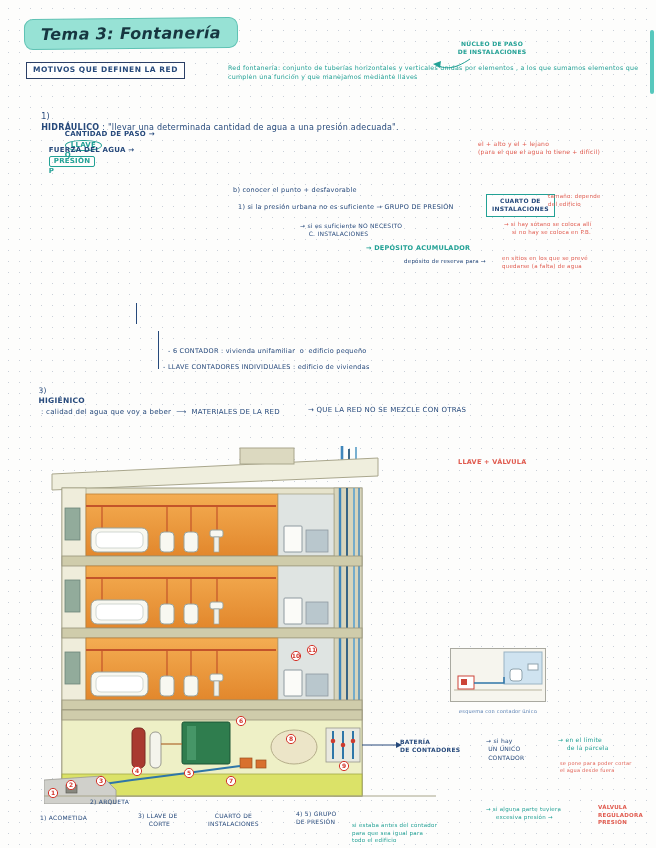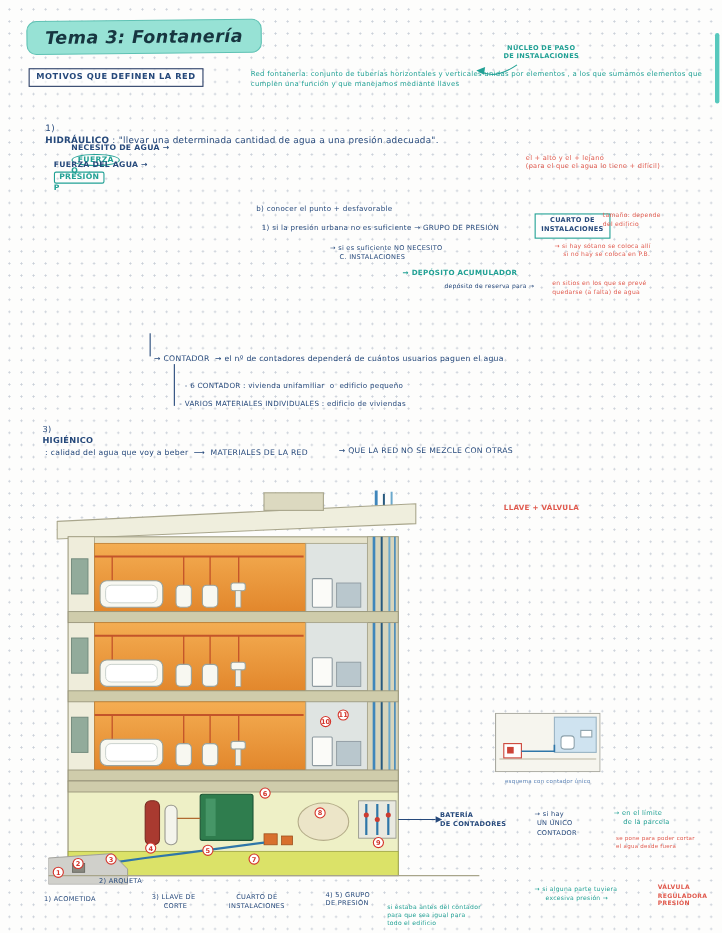--- a/index.html
+++ b/index.html
@@ -55,22 +55,22 @@
   <div class="note motivos-box" style="left:26px;top:62px">MOTIVOS QUE DEFINEN LA RED</div>
 
   <div class="note teal s63" style="left:228px;top:64px;width:412px">Red fontanería: conjunto de tuberías horizontales y verticales unidas por elementos , a los que sumamos elementos que cumplen una función y que manejamos mediante llaves</div>
 
   <div class="note navy s8" style="left:30px;top:100px">
     <span>1)</span>
     <span class="uline">HIDRÁULICO</span><span> : "llevar una determinada cantidad de agua a una presión adecuada".</span>
   </div>
 
   <div class="note navy s7 bold" style="left:54px;top:120px">
-    <span>NECESITO DE AGUA →</span>
-    <span class="oval">FUERZA</span>
+    <span>CANTIDAD DE PASO →</span>
+    <span class="oval">LLAVE</span>
     <span class="teal">Q</span>
   </div>
 
   <div class="note navy s7 bold" style="left:38px;top:136px">
     <span>FUERZA DEL AGUA →</span>
     <span class="tbox">PRESIÓN</span>
     <span class="teal">P</span>
   </div>
 
   <div class="note red s6" style="left:478px;top:140px;width:150px">el + alto y el + lejano
@@ -88,24 +88,23 @@
     C. INSTALACIONES</div>
   <div class="note red s55" style="left:504px;top:221px;width:130px">→ si hay sótano se coloca allí
     si no hay se coloca en P.B.</div>
 
   <div class="note teal s65 bold" style="left:366px;top:244px">→ DEPÓSITO ACUMULADOR</div>
   <div class="note navy s55" style="left:404px;top:258px">depósito de reserva para →</div>
   <div class="note red s55" style="left:502px;top:255px;width:140px">en sitios en los que se prevé
 quedarse (a falta) de agua</div>
 
   <div class="connector" style="left:136px;top:303px;height:21px"></div>
-  <div class="note navy s7" style="left:140px;top:322px">→ CONTADOR  → el nº de contadores dependerá de cuántos usuarios paguen el agua</div>
   <div class="connector" style="left:158px;top:331px;height:38px"></div>
   <div class="note navy s65" style="left:168px;top:347px">- 6 CONTADOR : vivienda unifamiliar  o  edificio pequeño</div>
-  <div class="note navy s65" style="left:163px;top:363px">- VARIOS MATERIALES INDIVIDUALES : edificio de viviendas</div>
+  <div class="note navy s65" style="left:163px;top:363px">- LLAVE CONTADORES INDIVIDUALES : edificio de viviendas</div>
 
   <div class="note navy s75" style="left:28px;top:375px">
     <span>3)</span>
     <span class="uline">HIGIÉNICO</span>
     <span class="s7"> : calidad del agua que voy a beber  ⟶  MATERIALES DE LA RED</span>
   </div>
   <div class="note navy s7" style="left:308px;top:406px">→ QUE LA RED NO SE MEZCLE CON OTRAS</div>
 
   <div class="note red s65 bold" style="left:458px;top:458px">LLAVE + VÁLVULA</div>
 

